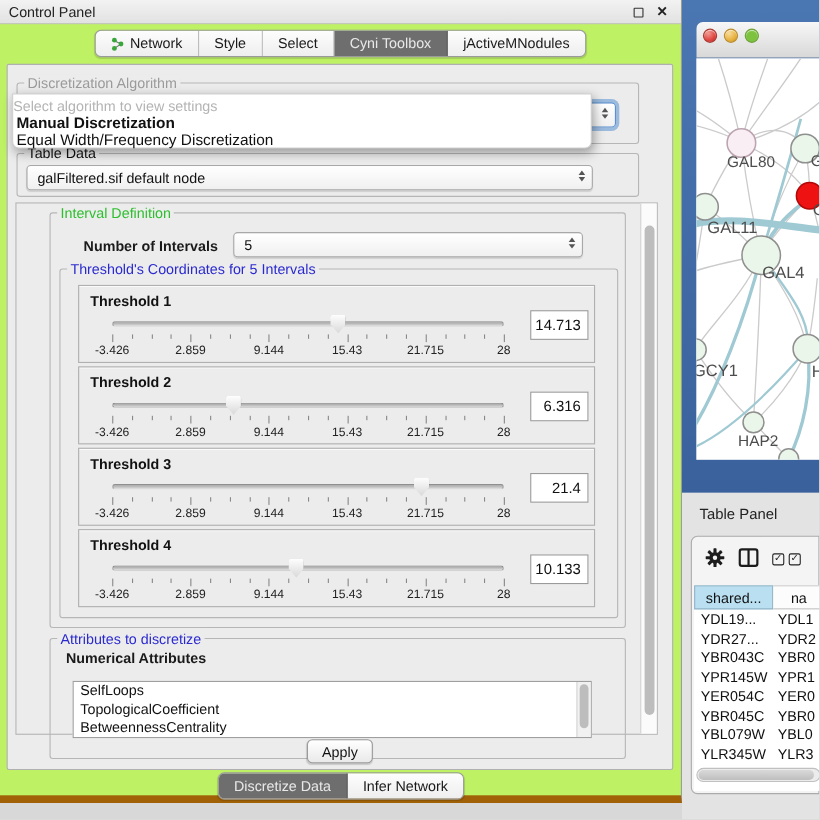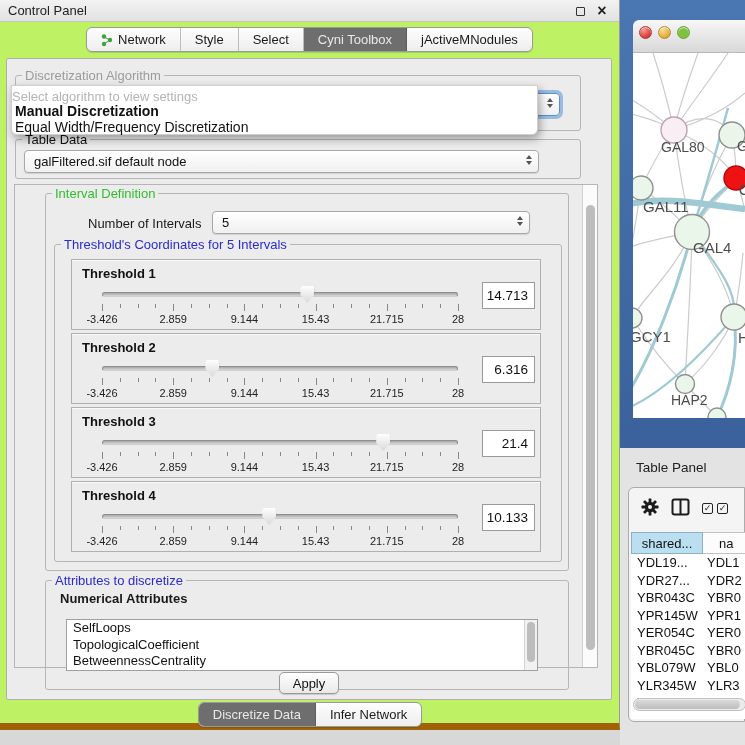--- a/index.html
+++ b/index.html
@@ -198,21 +198,21 @@
               <span class="arrow-down"></span>
             </span>
         </div>
       </div>
 
       <div class="viewport">
 
         <div class="groupbox" style="left:30px;top:8px;width:524px;height:378px;">
           <span class="legend legend-green">Interval Definition</span>
 
-          <div style="position:absolute;left:30px;top:22px;font-weight:normal;font-size:13px;margin-left:12px;">Number of Intervals</div>
+          <div style="position:absolute;left:30px;top:22px;font-weight:bold;font-size:13px;">Number of Intervals</div>
           <div class="combo" style="left:166px;top:17px;width:318px;">
             <span>5</span>
             <span class="stepper">
                 <span class="arrow-up"></span>
                 <span class="arrow-down"></span>
               </span>
           </div>
 
           <div class="groupbox" style="left:8px;top:50px;width:508px;height:318px;">
             <span class="legend legend-blue">Threshold's Coordinates for 5 Intervals</span>

